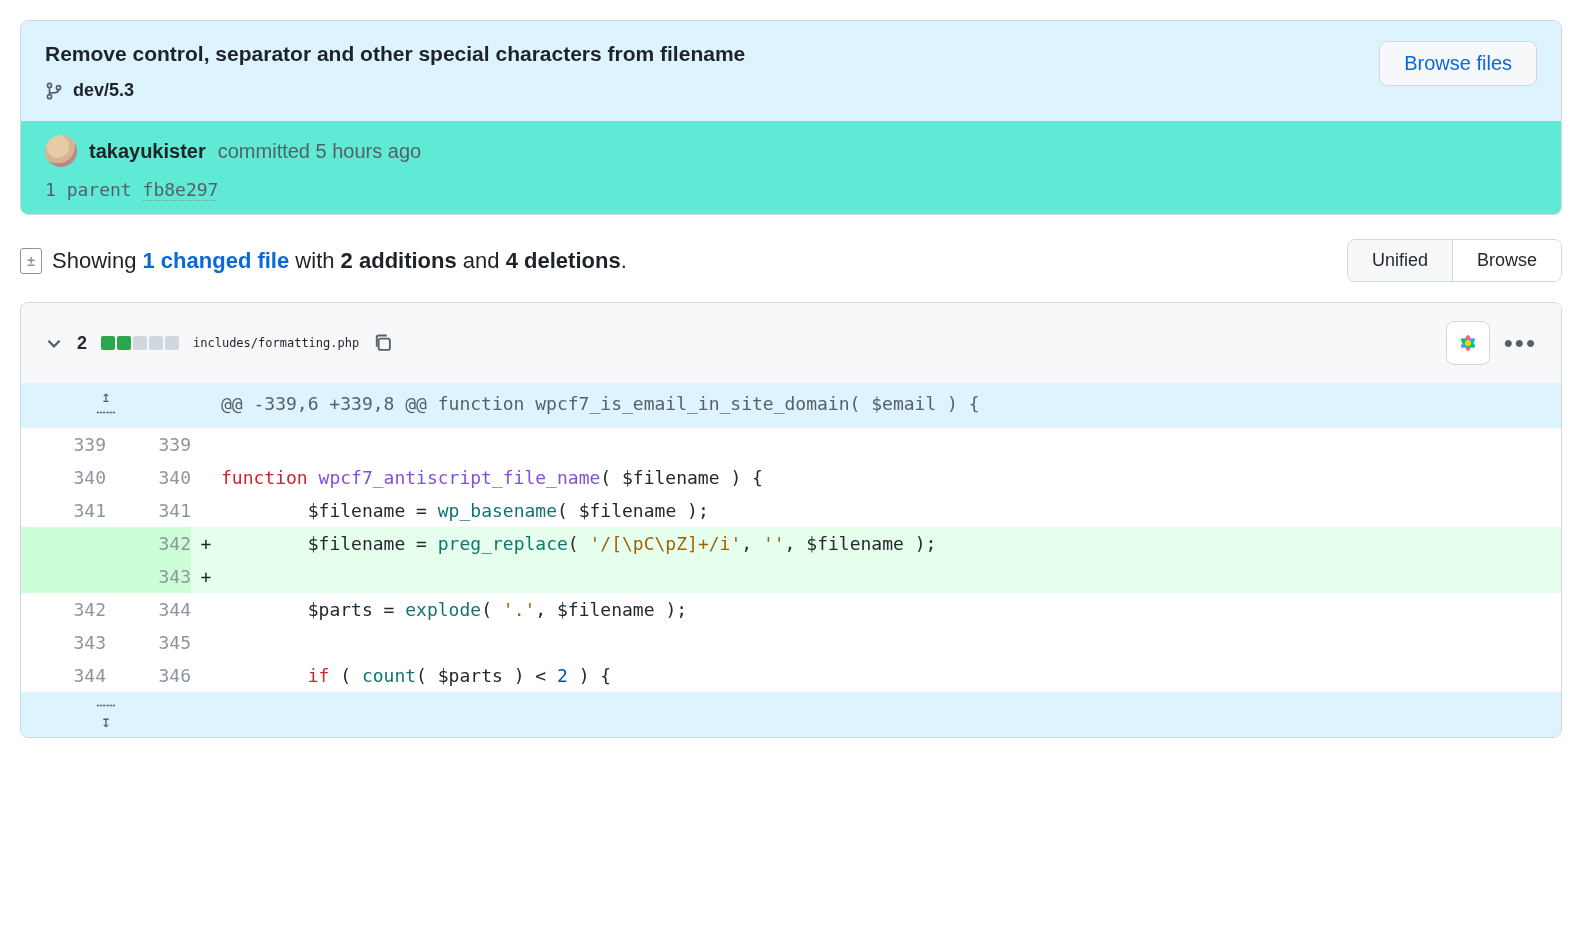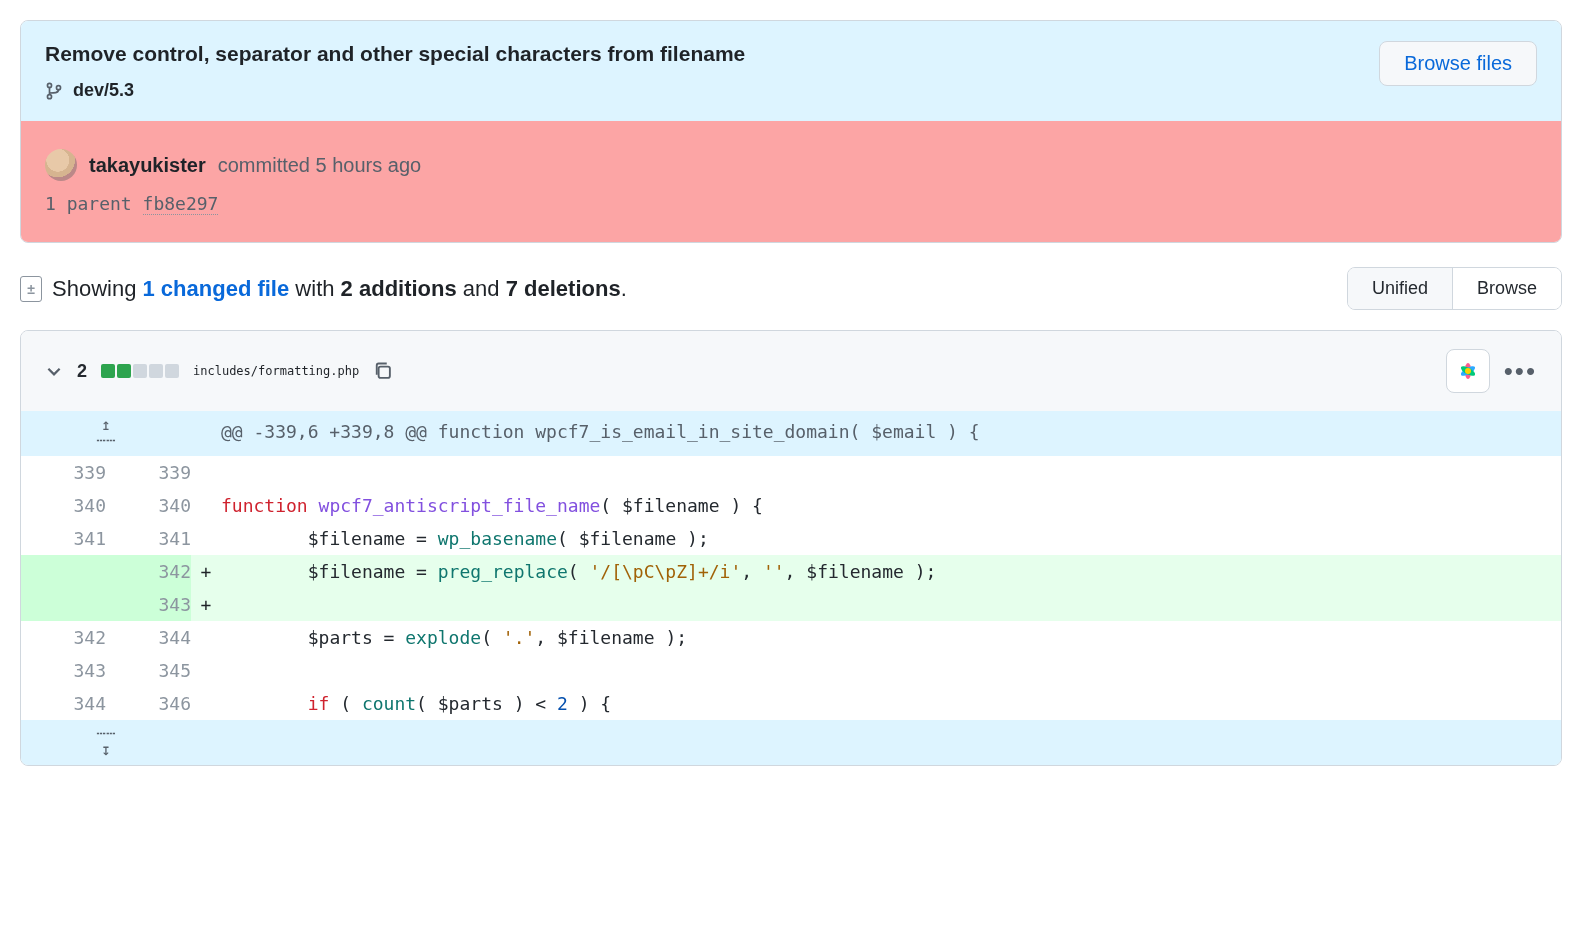--- a/index.html
+++ b/index.html
@@ -40,22 +40,22 @@
     border: 1px solid #d0d7de;
     border-radius: 8px;
     padding: 10px 24px;
     font-size: 20px;
     font-weight: 500;
     color: #0969da;
     white-space: nowrap;
     cursor: pointer;
   }
   .commit-meta {
-    background: #fca5a5;
-    padding: 28px 24px;
+    background: #5eead4;
+    padding: 14px 24px;
   }
   .author-row { display: flex; align-items: center; gap: 12px; font-size: 20px; margin-bottom: 12px; }
   .avatar {
     width: 32px; height: 32px; border-radius: 50%;
     background: radial-gradient(circle at 40% 35%, #e8c9a8 0 40%, #d6b490 41% 60%, #b88 61% 100%);
     display: inline-block;
   }
   .author-name { font-weight: 600; color: #1f2328; }
   .author-rest { color: #57606a; }
   .sha-row { font-size: 18px; color: #57606a; display: flex; gap: 18px; }
@@ -195,21 +195,21 @@
       <span>Showing</span>
       <span> </span>
       <span class="link">1 changed file</span>
       <span> </span>
       <span>with</span>
       <span> </span>
       <strong>2 additions</strong>
       <span> </span>
       <span>and</span>
       <span> </span>
-      <strong>7 deletions</strong><span>.</span>
+      <strong>4 deletions</strong><span>.</span>
     </span>
   </div>
   <div class="view-toggle">
     <button class="active">Unified</button>
     <button>Browse</button>
   </div>
 </div>
 
 <div class="file-box">
   <div class="file-header">

